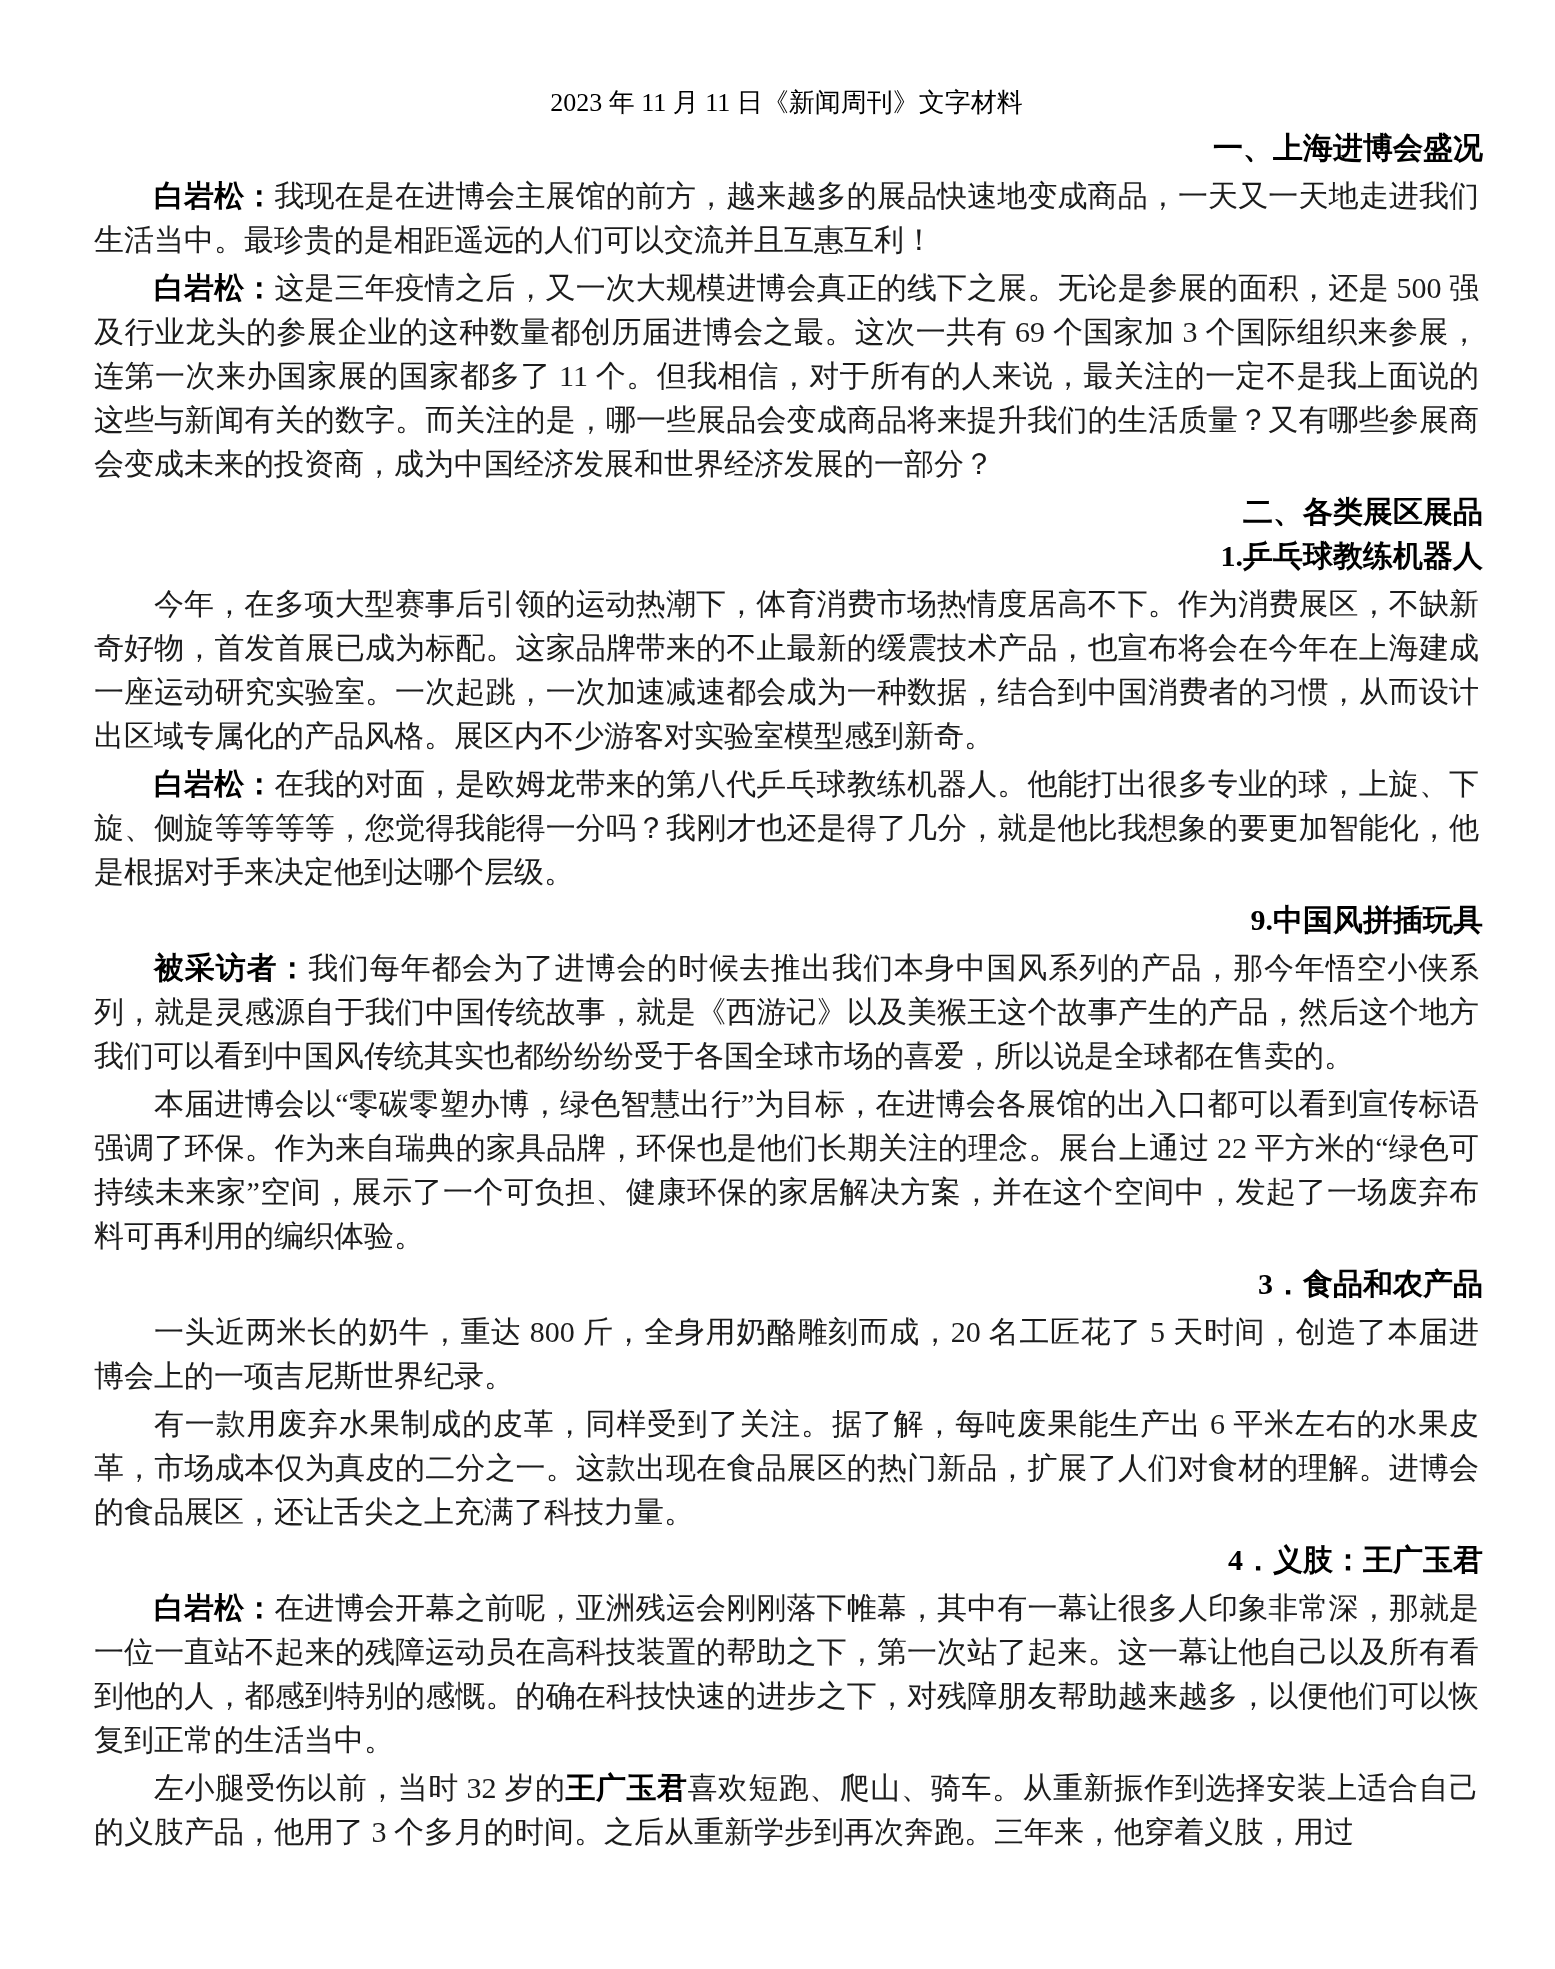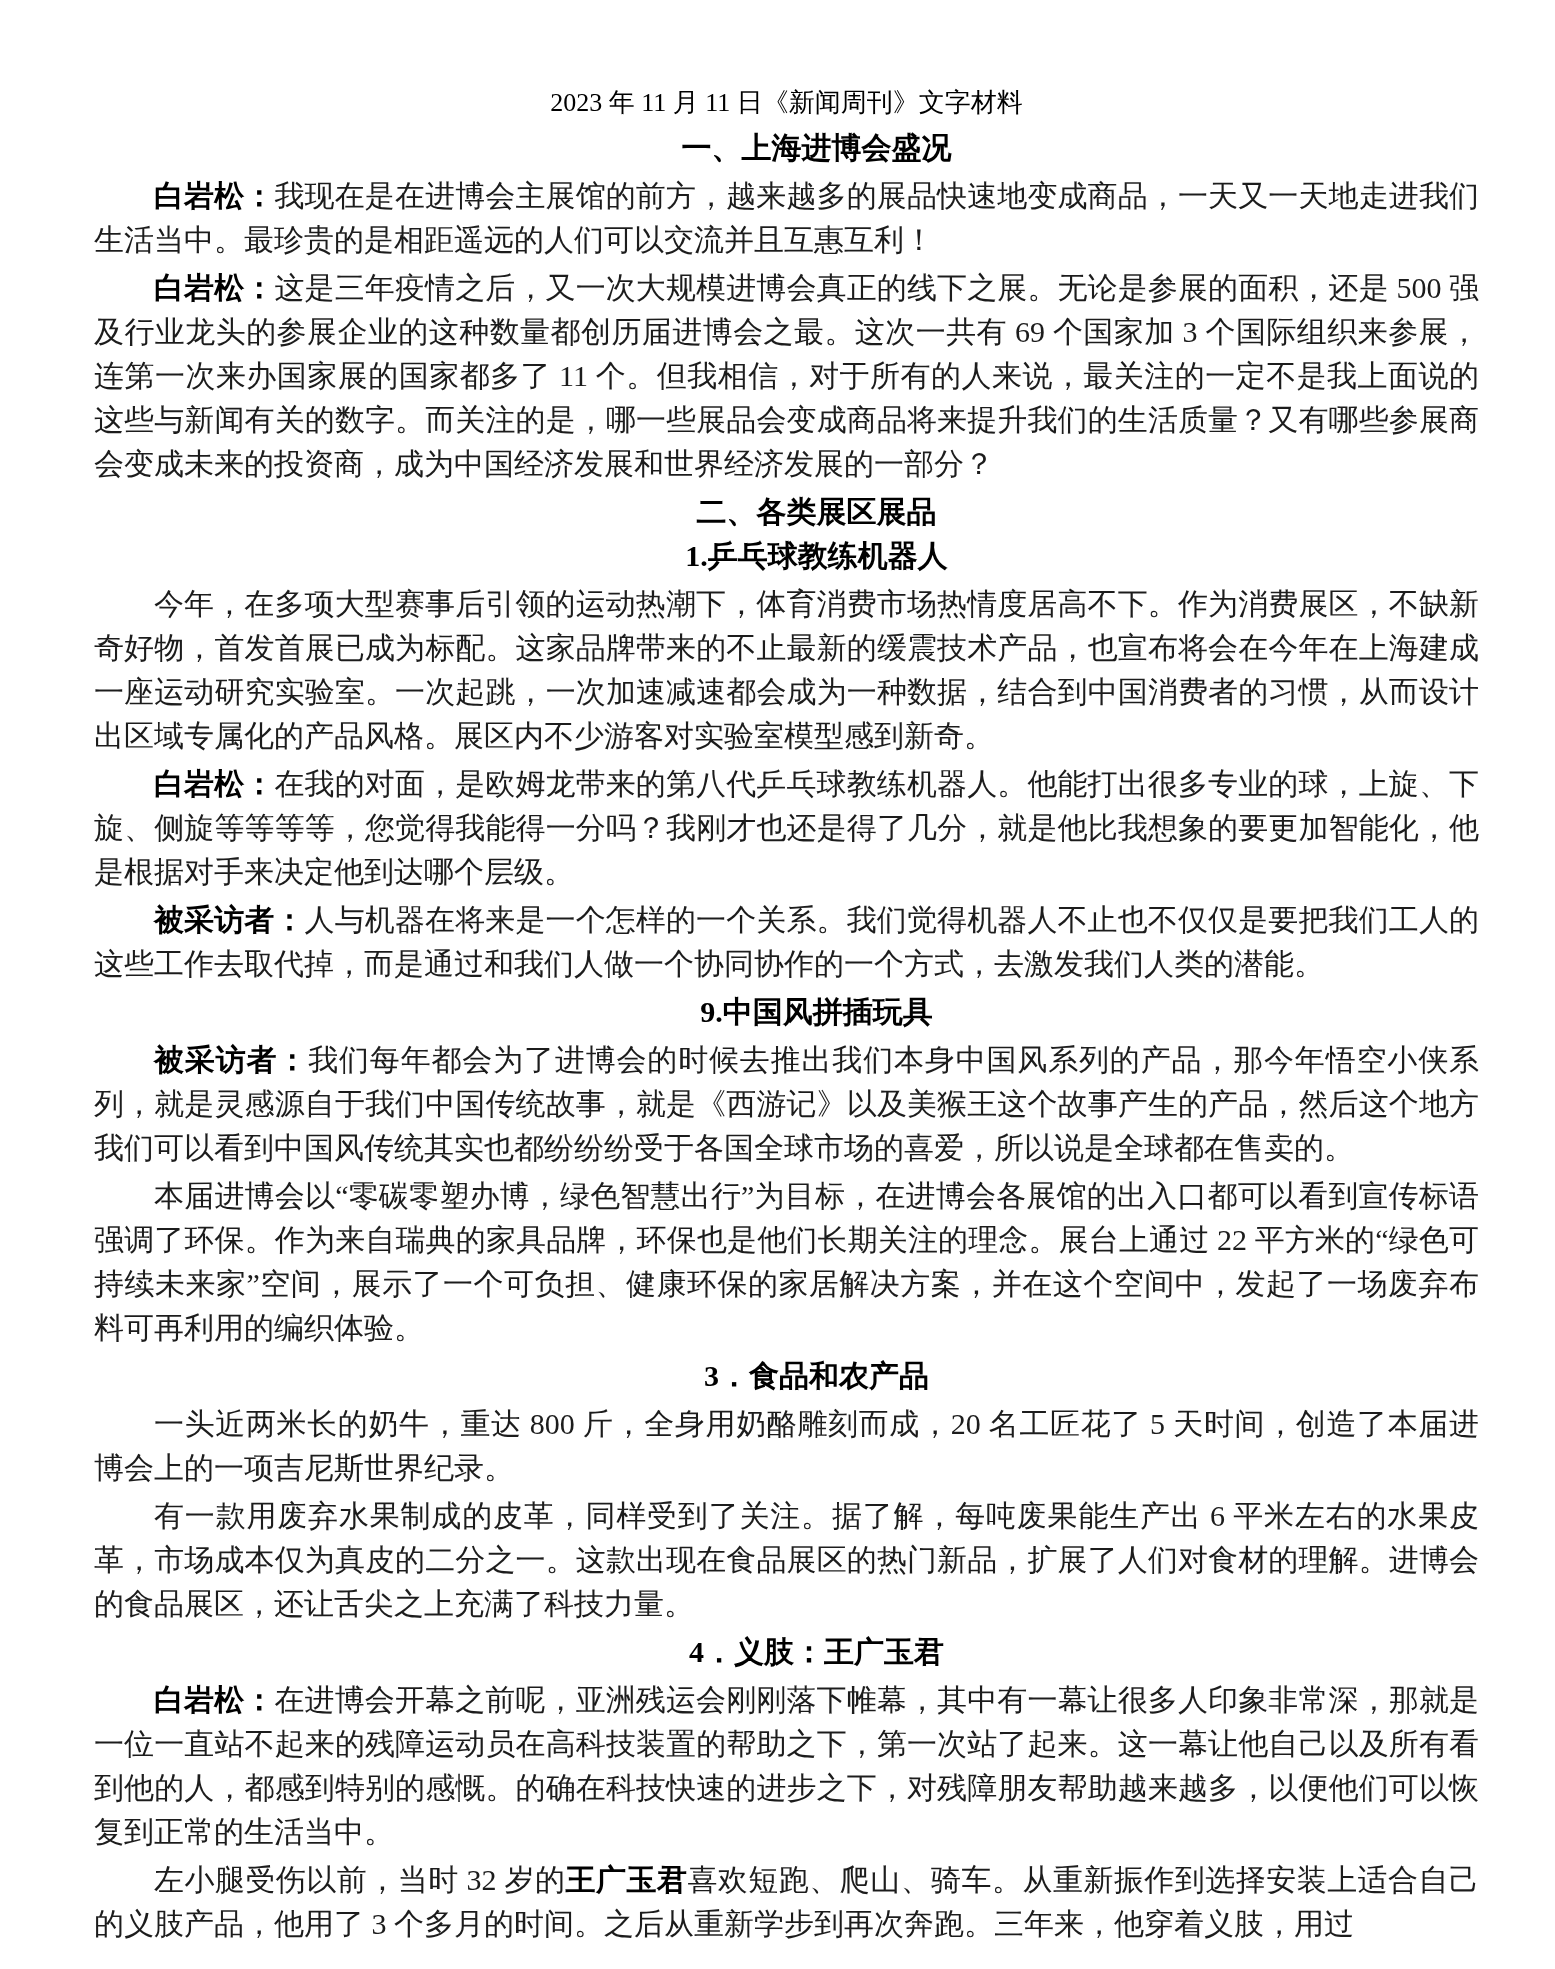--- a/index.html
+++ b/index.html
@@ -26,21 +26,21 @@
     font-size: 26px;
     font-weight: normal;
     color: #000000;
     line-height: 46px;
   }
   .heading {
     margin: 0;
     text-indent: 2em;
     font-weight: bold;
     color: #000000;
-    text-align: center;
+    text-align: right;
   }
   .para {
     margin: 4px;
     text-indent: 2em;
     text-align: justify;
     text-justify: inter-ideograph;
   }
   .bold {
     font-weight: bold;
     color: #000000;
@@ -52,21 +52,20 @@
 <div class="page">
   <h1 class="doc-title">2023 年 11 月 11 日《新闻周刊》文字材料</h1>
   <div>
       <p class="heading"><span class="bold">一、上海进博会盛况</span></p>
       <p class="para"><span class="bold">白岩松：</span><span>我现在是在进博会主展馆的前方，越来越多的展品快速地变成商品，一天又一天地走进我们生活当中。最珍贵的是相距遥远的人们可以交流并且互惠互利！</span></p>
       <p class="para"><span class="bold">白岩松：</span><span>这是三年疫情之后，又一次大规模进博会真正的线下之展。无论是参展的面积，还是 500 强及行业龙头的参展企业的这种数量都创历届进博会之最。这次一共有 69 个国家加 3 个国际组织来参展，连第一次来办国家展的国家都多了 11 个。但我相信，对于所有的人来说，最关注的一定不是我上面说的这些与新闻有关的数字。而关注的是，哪一些展品会变成商品将来提升我们的生活质量？又有哪些参展商会变成未来的投资商，成为中国经济发展和世界经济发展的一部分？</span></p>
       <p class="heading"><span class="bold">二、各类展区展品</span></p>
       <p class="heading"><span class="bold">1.乒乓球教练机器人</span></p>
       <p class="para"><span>今年，在多项大型赛事后引领的运动热潮下，体育消费市场热情度居高不下。作为消费展区，不缺新奇好物，首发首展已成为标配。这家品牌带来的不止最新的缓震技术产品，也宣布将会在今年在上海建成一座运动研究实验室。一次起跳，一次加速减速都会成为一种数据，结合到中国消费者的习惯，从而设计出区域专属化的产品风格。展区内不少游客对实验室模型感到新奇。</span></p>
       <p class="para"><span class="bold">白岩松：</span><span>在我的对面，是欧姆龙带来的第八代乒乓球教练机器人。他能打出很多专业的球，上旋、下旋、侧旋等等等等，您觉得我能得一分吗？我刚才也还是得了几分，就是他比我想象的要更加智能化，他是根据对手来决定他到达哪个层级。</span></p>
-      <p class="para"><span class="bold">被采访者：</span><span>人与机器在将来是一个怎样的一个关系。我们觉得机器人不止也不仅仅是要把我们工人的这些工作去取代掉，而是通过和我们人做一个协同协作的一个方式，去激发我们人类的潜能。</span></p>
       <p class="heading"><span class="bold">9.中国风拼插玩具</span></p>
       <p class="para"><span class="bold">被采访者：</span><span>我们每年都会为了进博会的时候去推出我们本身中国风系列的产品，那今年悟空小侠系列，就是灵感源自于我们中国传统故事，就是《西游记》以及美猴王这个故事产生的产品，然后这个地方我们可以看到中国风传统其实也都纷纷纷受于各国全球市场的喜爱，所以说是全球都在售卖的。</span></p>
       <p class="para"><span>本届进博会以“零碳零塑办博，绿色智慧出行”为目标，在进博会各展馆的出入口都可以看到宣传标语强调了环保。作为来自瑞典的家具品牌，环保也是他们长期关注的理念。展台上通过 22 平方米的“绿色可持续未来家”空间，展示了一个可负担、健康环保的家居解决方案，并在这个空间中，发起了一场废弃布料可再利用的编织体验。</span></p>
       <p class="heading"><span class="bold">3．食品和农产品</span></p>
       <p class="para"><span>一头近两米长的奶牛，重达 800 斤，全身用奶酪雕刻而成，20 名工匠花了 5 天时间，创造了本届进博会上的一项吉尼斯世界纪录。</span></p>
       <p class="para"><span>有一款用废弃水果制成的皮革，同样受到了关注。据了解，每吨废果能生产出 6 平米左右的水果皮革，市场成本仅为真皮的二分之一。这款出现在食品展区的热门新品，扩展了人们对食材的理解。进博会的食品展区，还让舌尖之上充满了科技力量。</span></p>
       <p class="heading"><span class="bold">4．义肢：王广玉君</span></p>
       <p class="para"><span class="bold">白岩松：</span><span>在进博会开幕之前呢，亚洲残运会刚刚落下帷幕，其中有一幕让很多人印象非常深，那就是一位一直站不起来的残障运动员在高科技装置的帮助之下，第一次站了起来。这一幕让他自己以及所有看到他的人，都感到特别的感慨。的确在科技快速的进步之下，对残障朋友帮助越来越多，以便他们可以恢复到正常的生活当中。</span></p>
       <p class="para"><span>左小腿受伤以前，当时 32 岁的</span><span class="bold">王广玉君</span><span>喜欢短跑、爬山、骑车。从重新振作到选择安装上适合自己的义肢产品，他用了 3 个多月的时间。之后从重新学步到再次奔跑。三年来，他穿着义肢，用过</span></p>
     </div>

